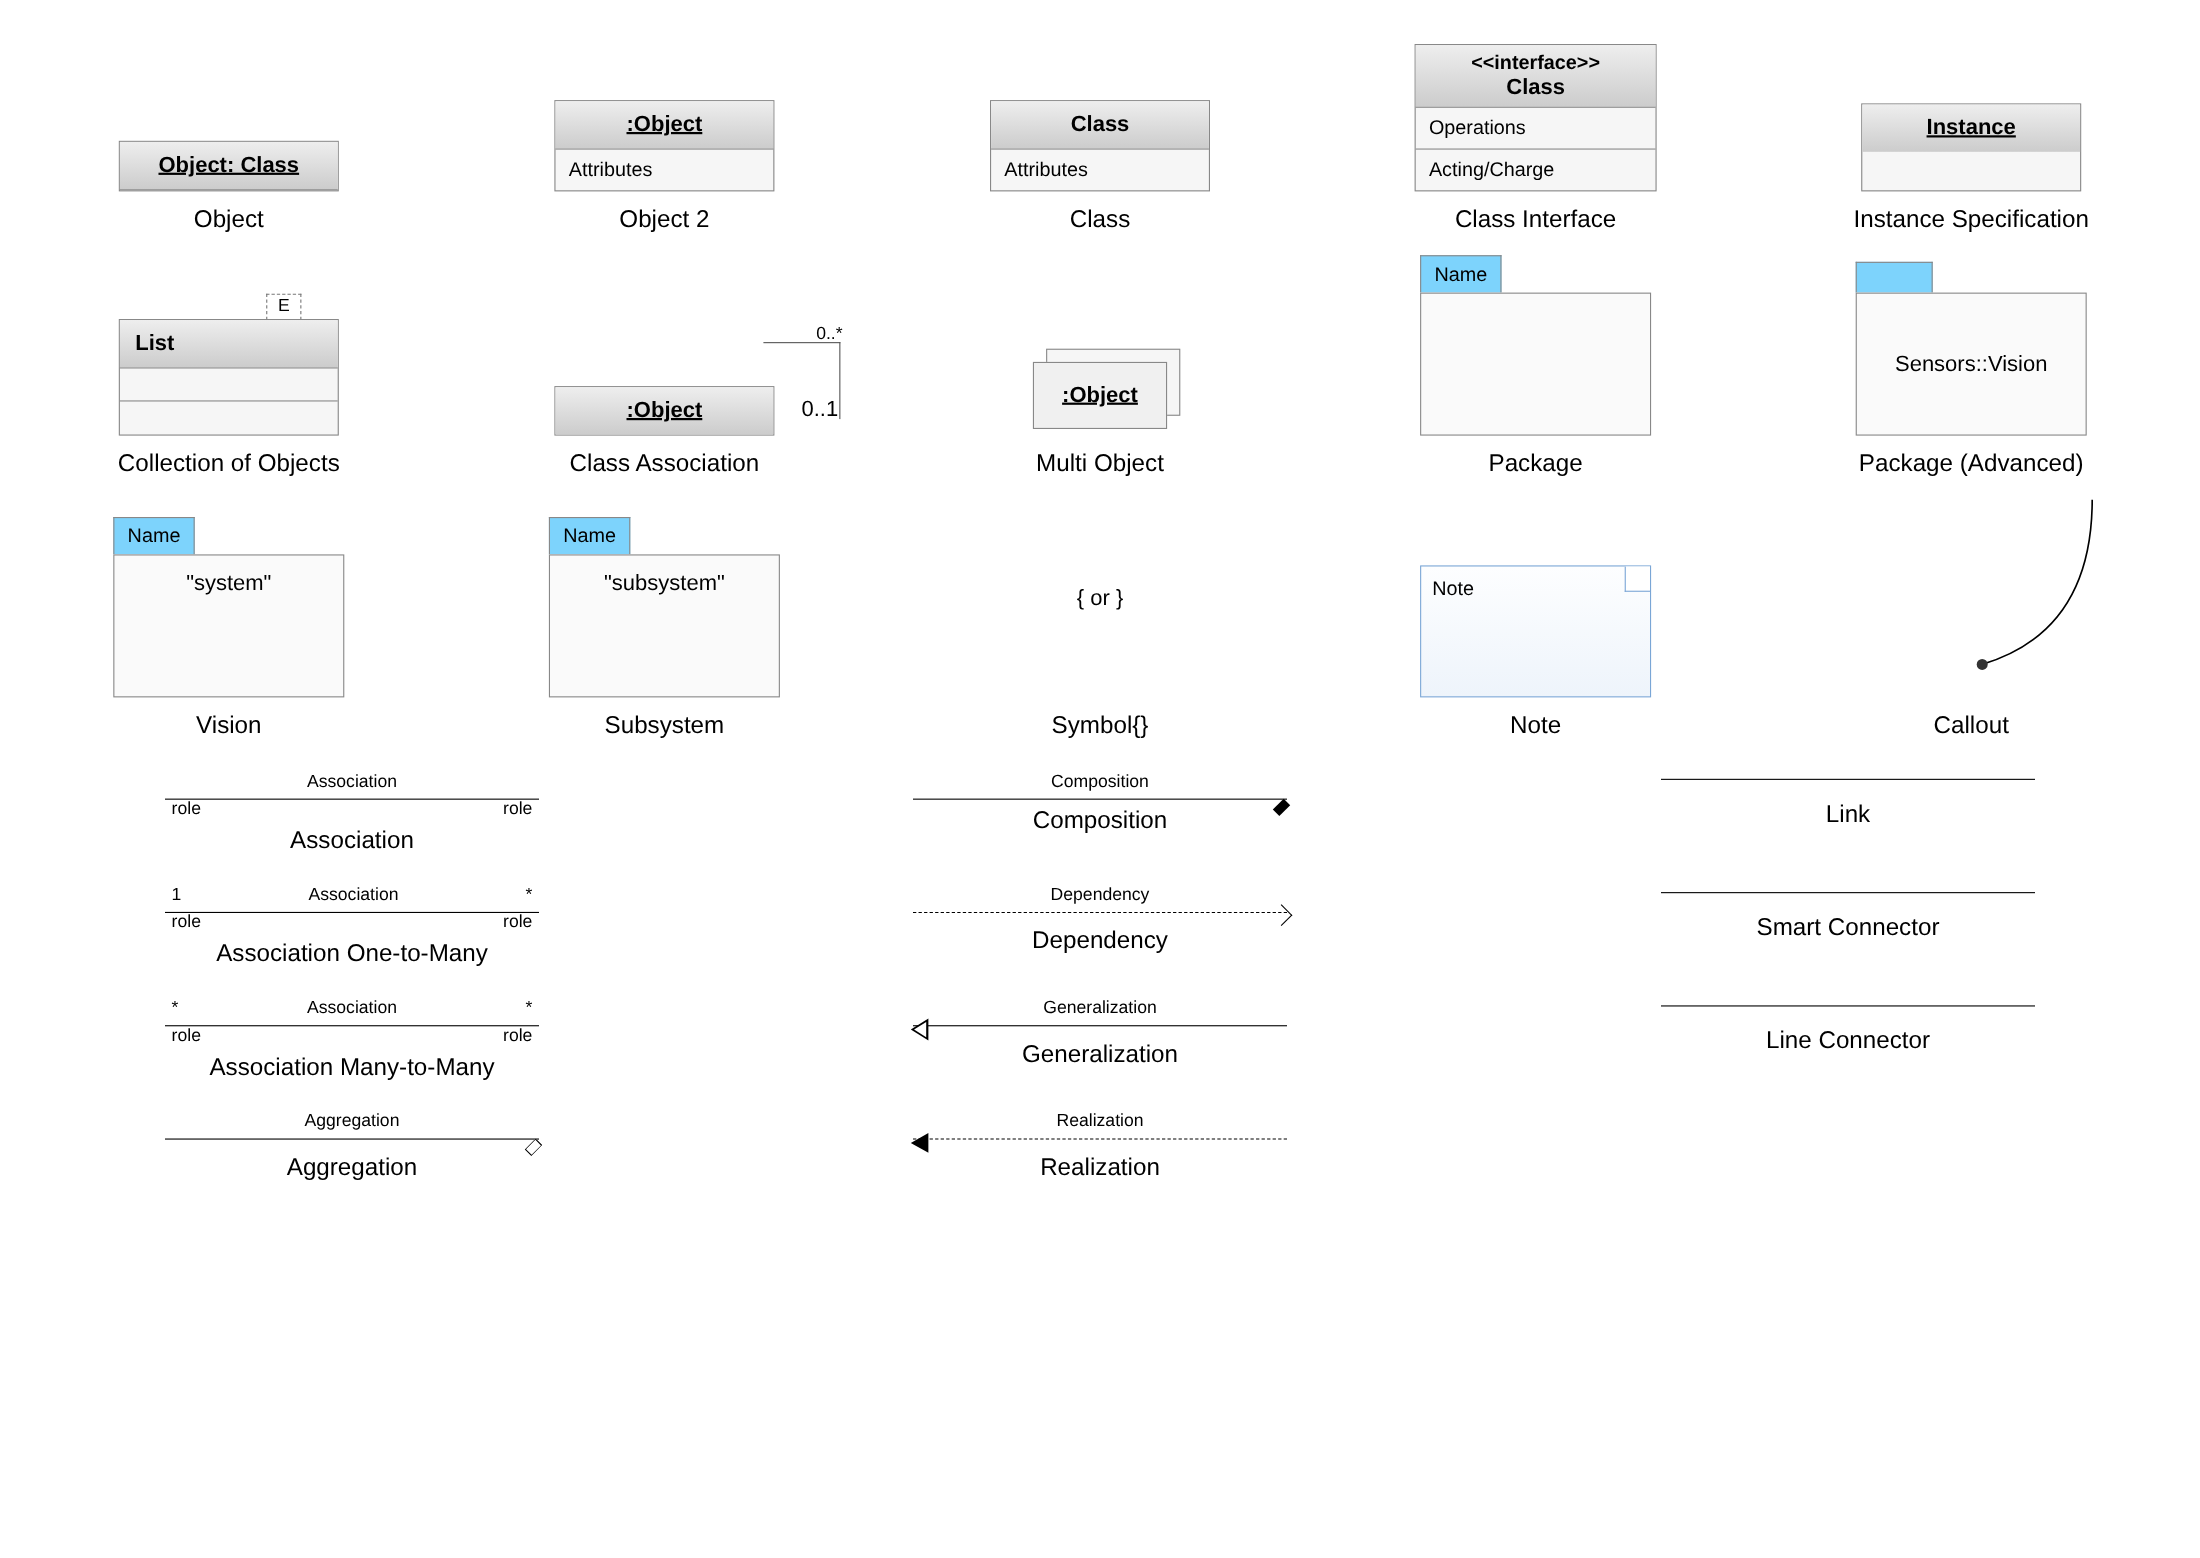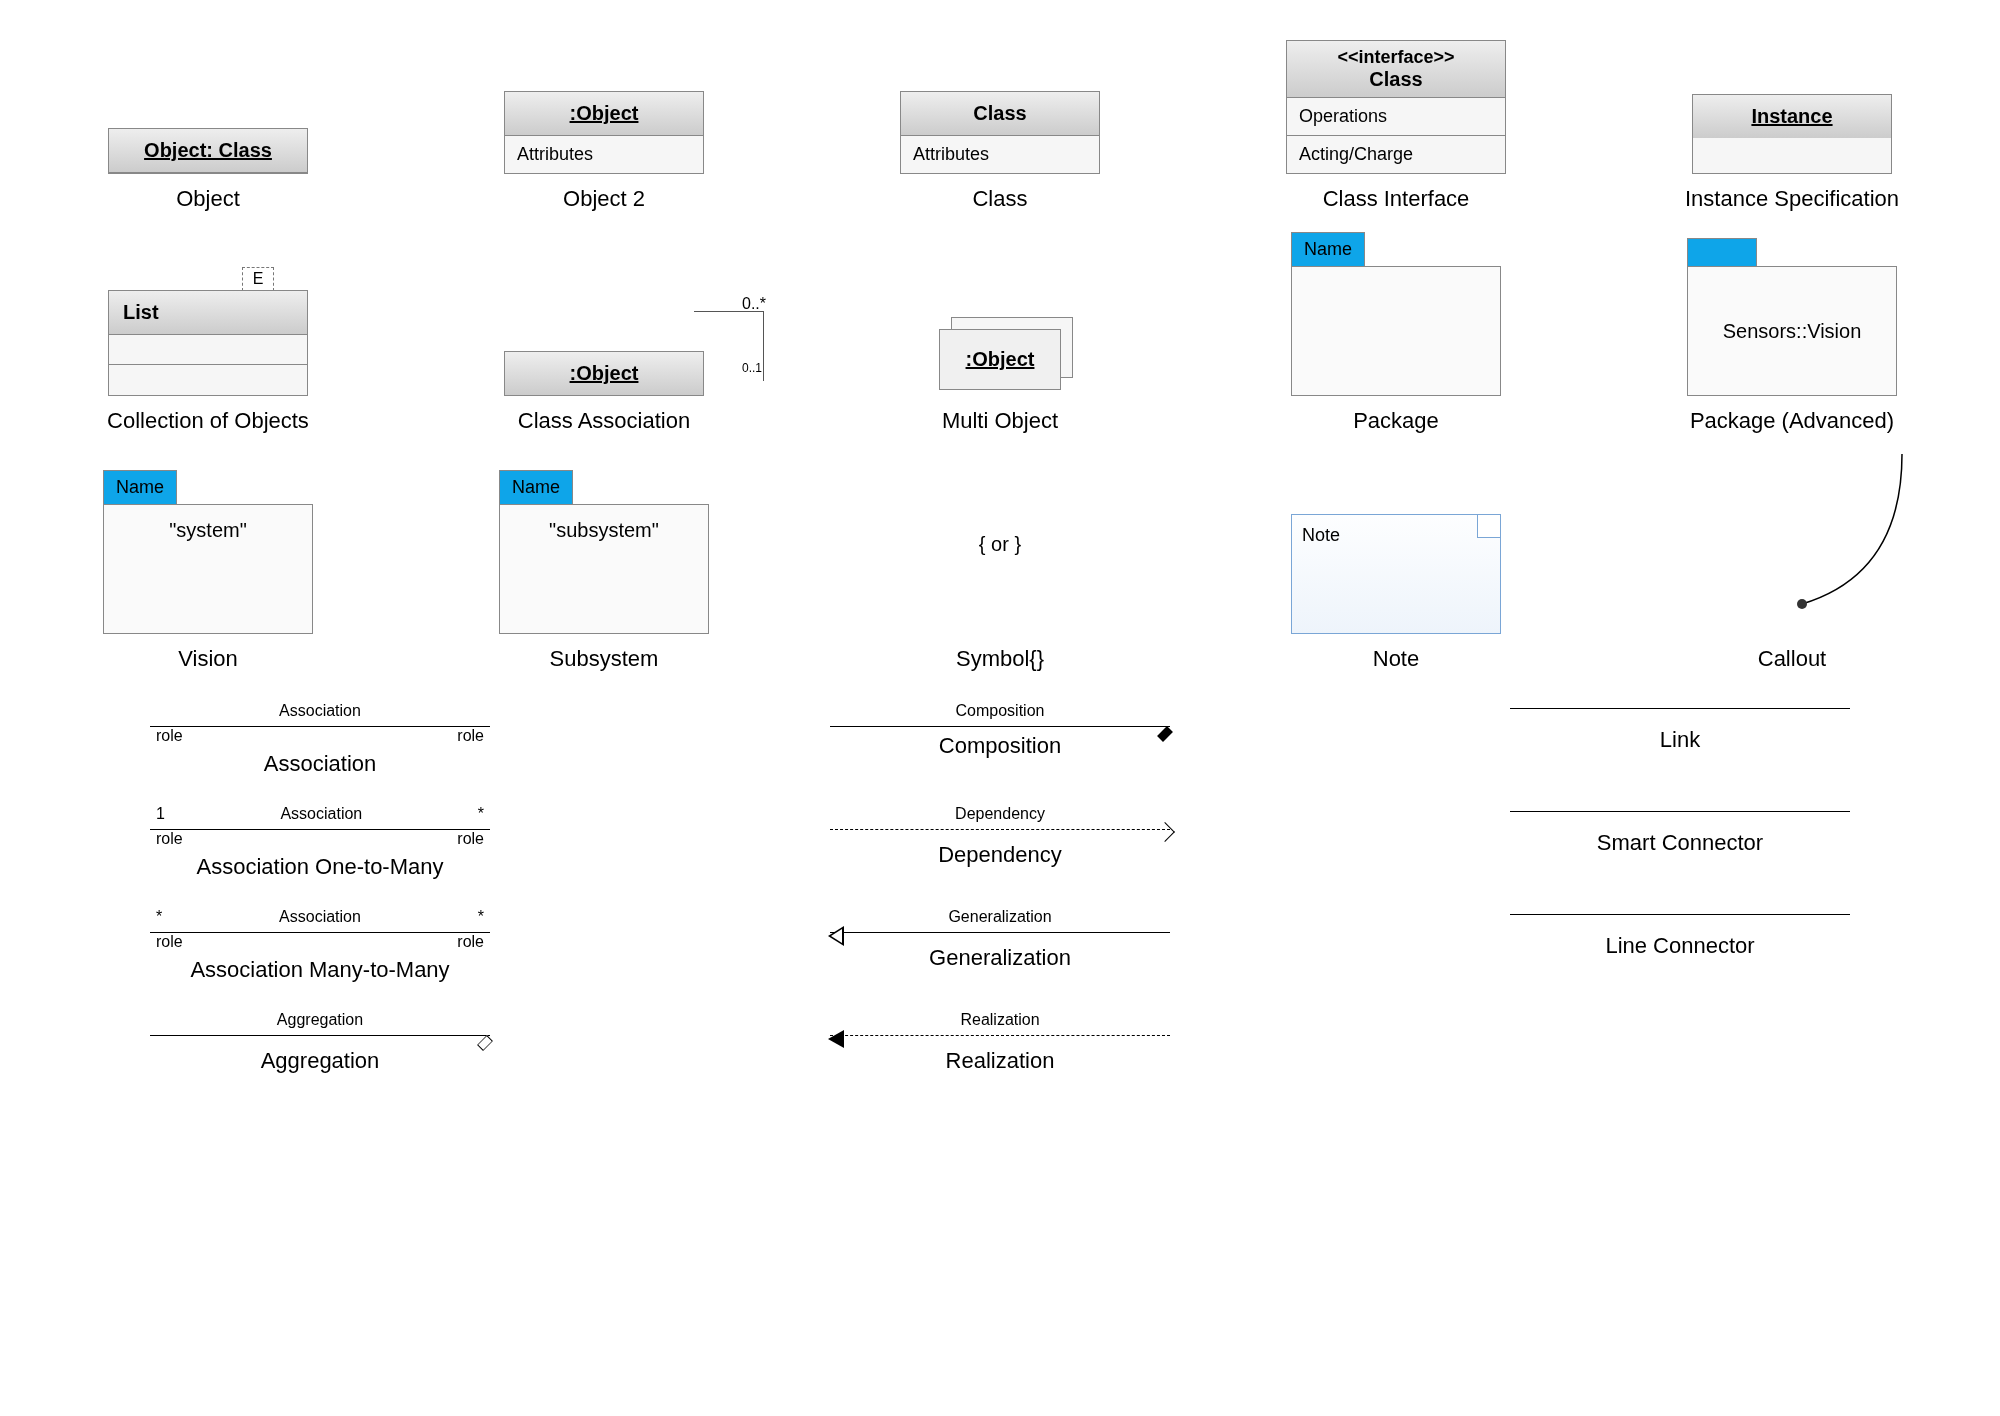--- a/index.html
+++ b/index.html
@@ -70,21 +70,21 @@
   .self-loop {
     position: absolute;
     right: -60px;
     top: -40px;
     width: 70px;
     height: 70px;
     border-top: 1px solid #555;
     border-right: 1px solid #555;
   }
   .self-l1 { position:absolute; right:-62px; top:-56px; font-size:16px; }
-  .self-l2 { position:absolute; right:-58px; top:10px; font-size:12px; }
+  .self-l2 { position:absolute; right:-58px; top:10px; font-size:20px; }
 
   
   .multi-wrap { position: relative; }
   .multi-back {
     position: absolute;
     top: -12px; left: 12px;
     width: 100%; height: 100%;
     border: 1px solid #888;
     background: #f6f6f6;
   }
@@ -103,21 +103,21 @@
   .package {
     display: flex;
     flex-direction: column;
     align-items: flex-start;
   }
   .pkg-tab {
     border: 1px solid #888;
     border-bottom: none;
     padding: 6px 12px;
     font-size: 18px;
-    background: #0ea5e9;
+    background: #7dd3fc;
     min-width: 70px;
     min-height: 28px;
   }
   .pkg-body {
     border: 1px solid #888;
     width: 210px;
     height: 130px;
     background: #fafafa;
     display:flex;
     align-items:center;

